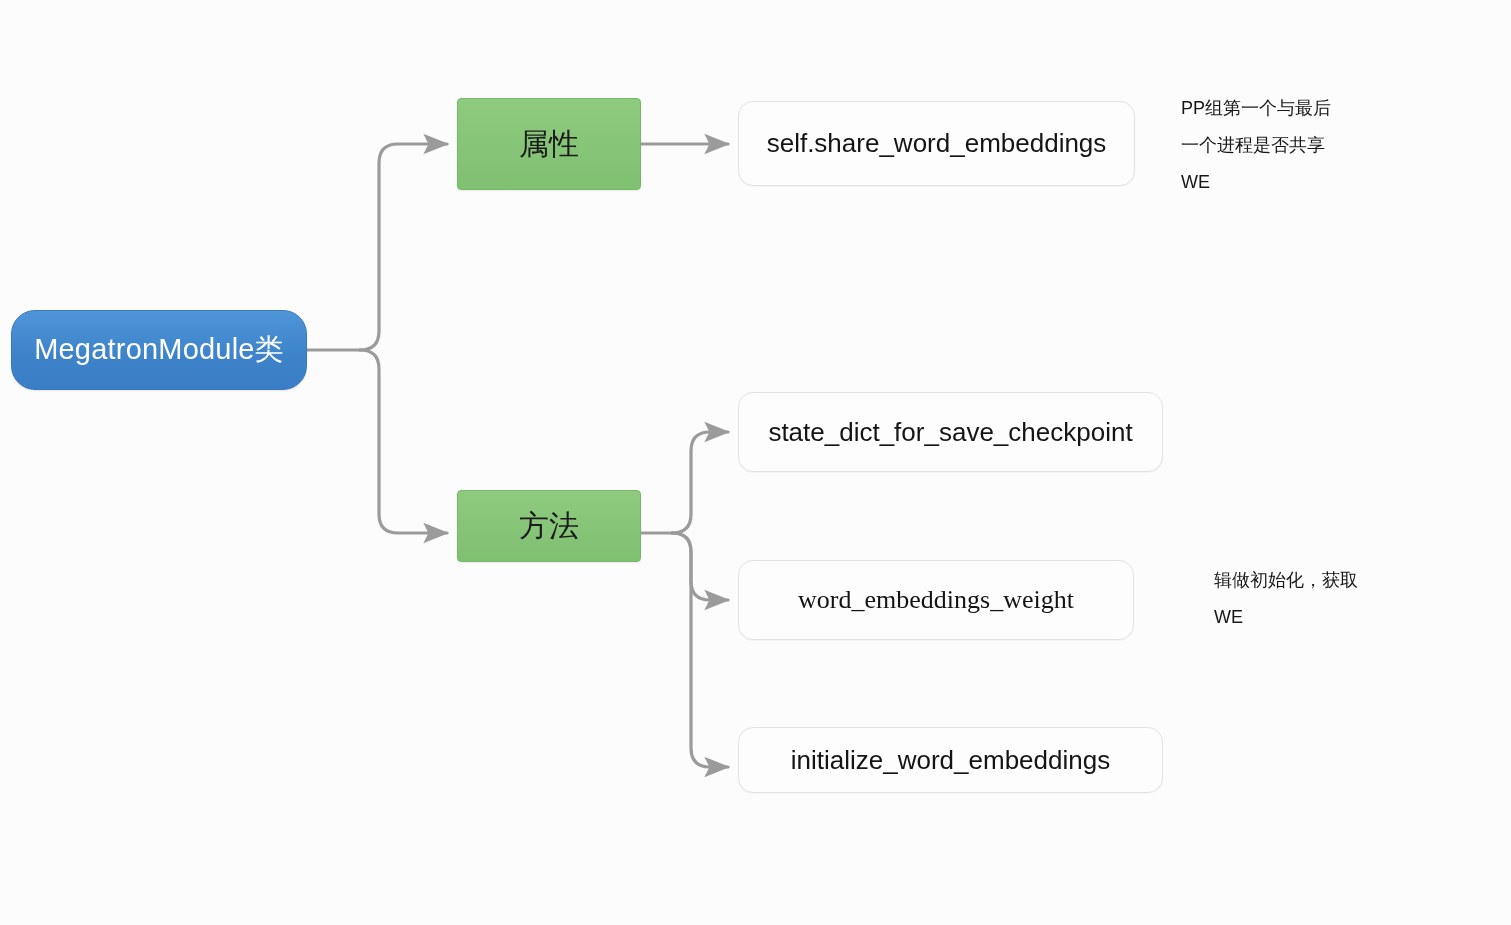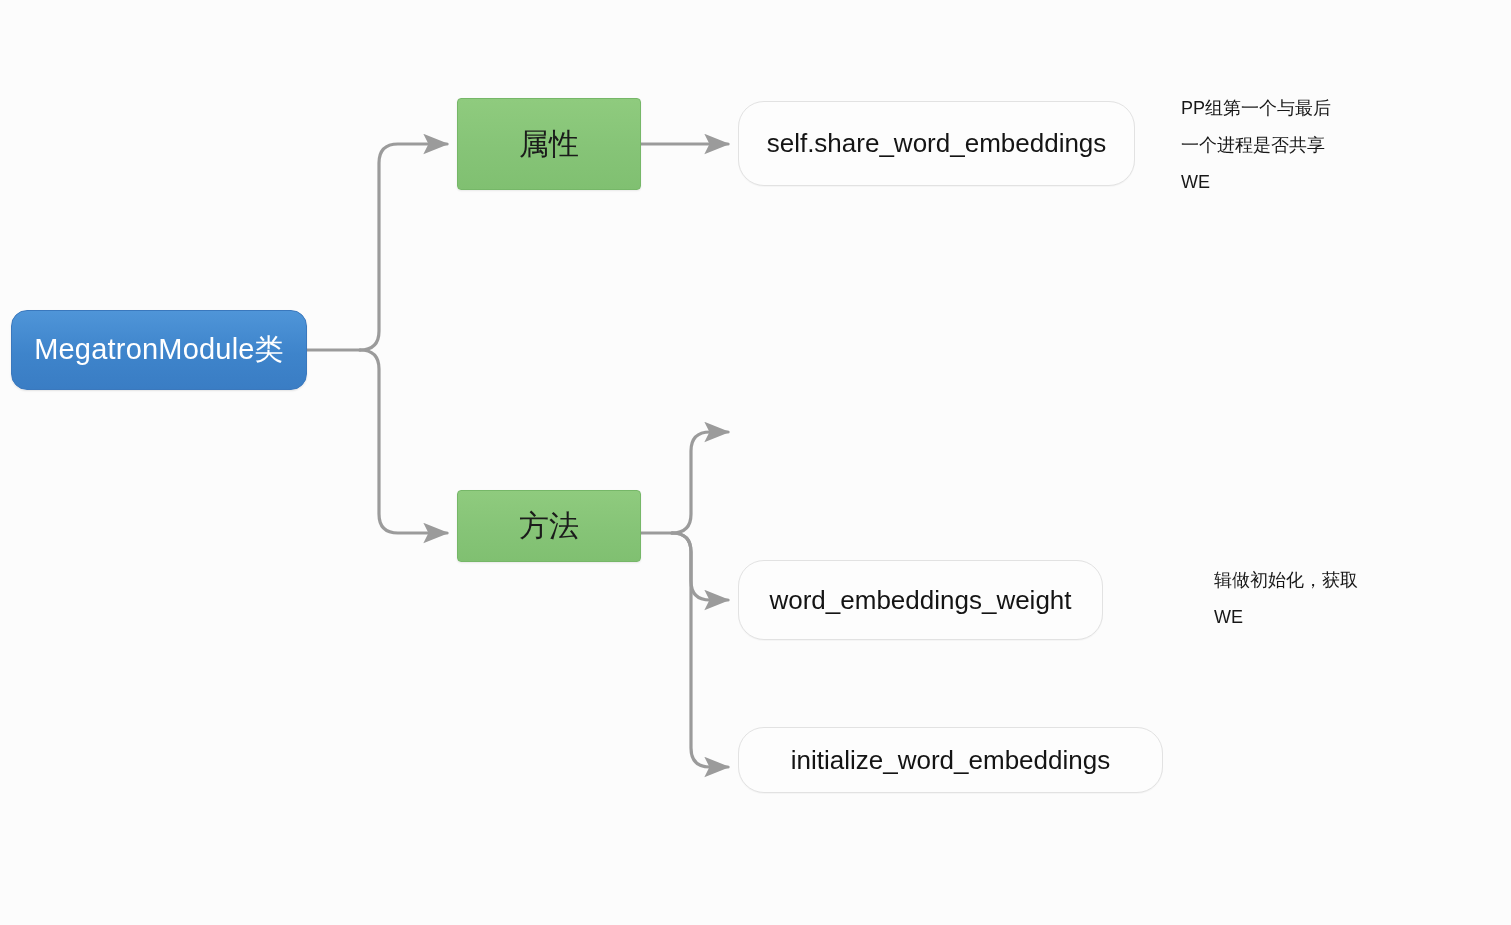--- a/index.html
+++ b/index.html
@@ -28,38 +28,38 @@
     position: absolute;
     box-sizing: border-box;
     display: flex;
     align-items: center;
     justify-content: center;
     text-align: center;
   }
   .node-root {
     background: linear-gradient(180deg, #4f95d8 0%, #3e84cb 55%, #3a7dc4 100%);
     border: 1px solid #3a78bd;
-    border-radius: 16px;
+    border-radius: 24px;
     color: #ffffff;
     font-size: 29px;
     letter-spacing: 0.2px;
     box-shadow: 0 1px 2px rgba(0,0,0,0.10);
   }
   .node-cat {
     background: linear-gradient(180deg, #8fcb7e 0%, #86c477 55%, #80c071 100%);
     border: 1px solid #76b768;
     border-radius: 4px;
     color: #1b1b1b;
     font-size: 30px;
     box-shadow: 0 1px 2px rgba(0,0,0,0.08);
   }
   .node-leaf {
     background: #fdfdfd;
     border: 1.5px solid #e2e2e2;
-    border-radius: 26px;
+    border-radius: 15px;
     color: #141414;
     font-size: 26px;
     box-shadow: 0 1px 1px rgba(0,0,0,0.03);
   }
   .annotation {
     position: absolute;
     color: #171717;
     font-size: 18px;
     line-height: 37px;
     white-space: pre-line;
@@ -103,23 +103,24 @@
   <div class="node node-cat" style="left:457px; top:98px; width:184px; height:92px;">属性</div>
 
   <div class="node node-leaf" style="left:738px; top:101px; width:397px; height:85px;">self.share_word_embeddings</div>
 
   <div class="annotation" style="left:1165px; top:90px; width:336px;">PP组第一个与最后
 一个进程是否共享
 WE</div>
 
   <div class="node node-cat" style="left:457px; top:490px; width:184px; height:72px;">方法</div>
 
+  <div class="node node-leaf" style="left:738px; top:392px; width:425px; height:80px;">state_dict_for_save_checkpoint</div>
 
 
-  <div class="node node-leaf" style="left:738px; top:560px; width:365px; height:80px;">word_embeddings_weight</div>
+  <div class="node node-leaf" style="left:738px; top:560px; width:396px; height:80px;font-family:Liberation Serif, serif;">word_embeddings_weight</div>
 
   <div class="annotation" style="left:1198px; top:562px; width:310px;">辑做初始化，获取
 WE</div>
 
   <div class="node node-leaf" style="left:738px; top:727px; width:425px; height:66px;">initialize_word_embeddings</div>
 
 
 </div>
 
 </body></html>

